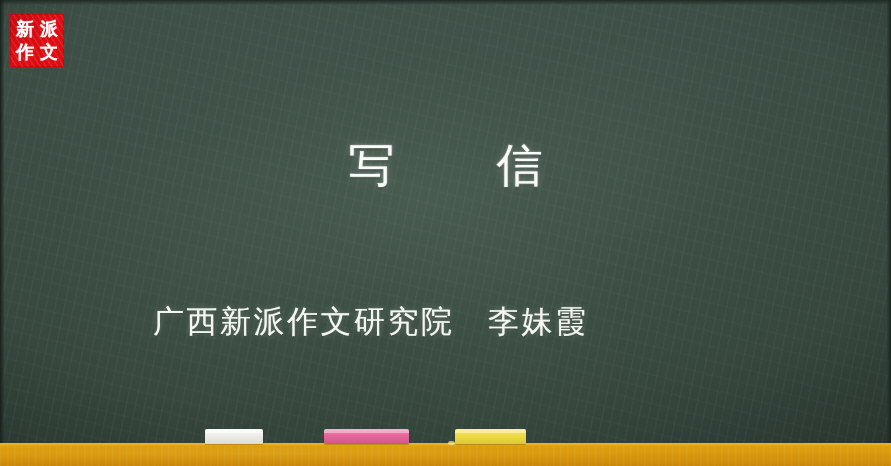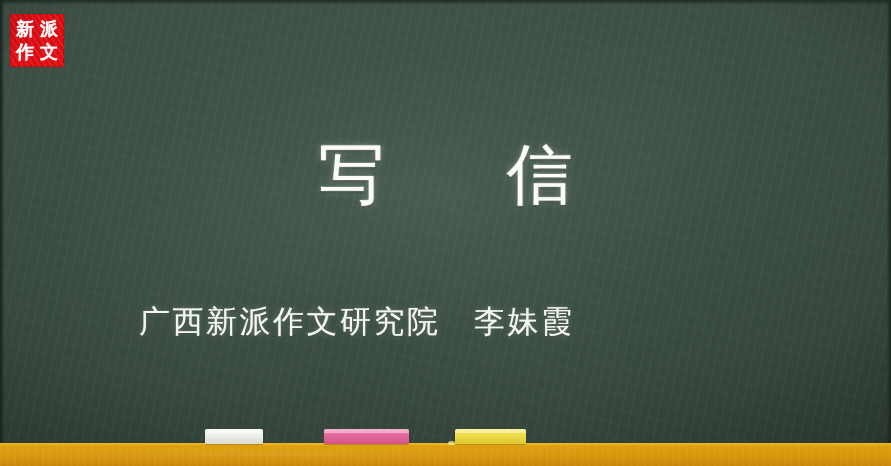--- a/index.html
+++ b/index.html
@@ -136,34 +136,34 @@
 
   
   .title {
     position: absolute;
     left: 0;
     top: 142px;
     width: 891px;
     text-align: center;
     color: #fbfcfa;
     font-family: "DejaVu Serif", "Liberation Serif", serif;
-    font-size: 66px;
+    font-size: 46px;
     line-height: 1;
     letter-spacing: 28px;
     text-indent: 28px;
     text-shadow:
       0 0 2px rgba(255,255,255,0.60),
       0 0 10px rgba(222,232,218,0.30),
       0 2px 2px rgba(0,0,0,0.28);
   }
 
   
   .presenter {
     position: absolute;
-    left: 0;
+    left: 14px;
     top: 303px;
     width: 711px;
     text-align: center;
     color: #f4f6f1;
     font-family: "DejaVu Serif", "Liberation Serif", serif;
     font-size: 31px;
     line-height: 1.2;
     letter-spacing: 2.5px;
     text-indent: 2.5px;
     text-shadow:

